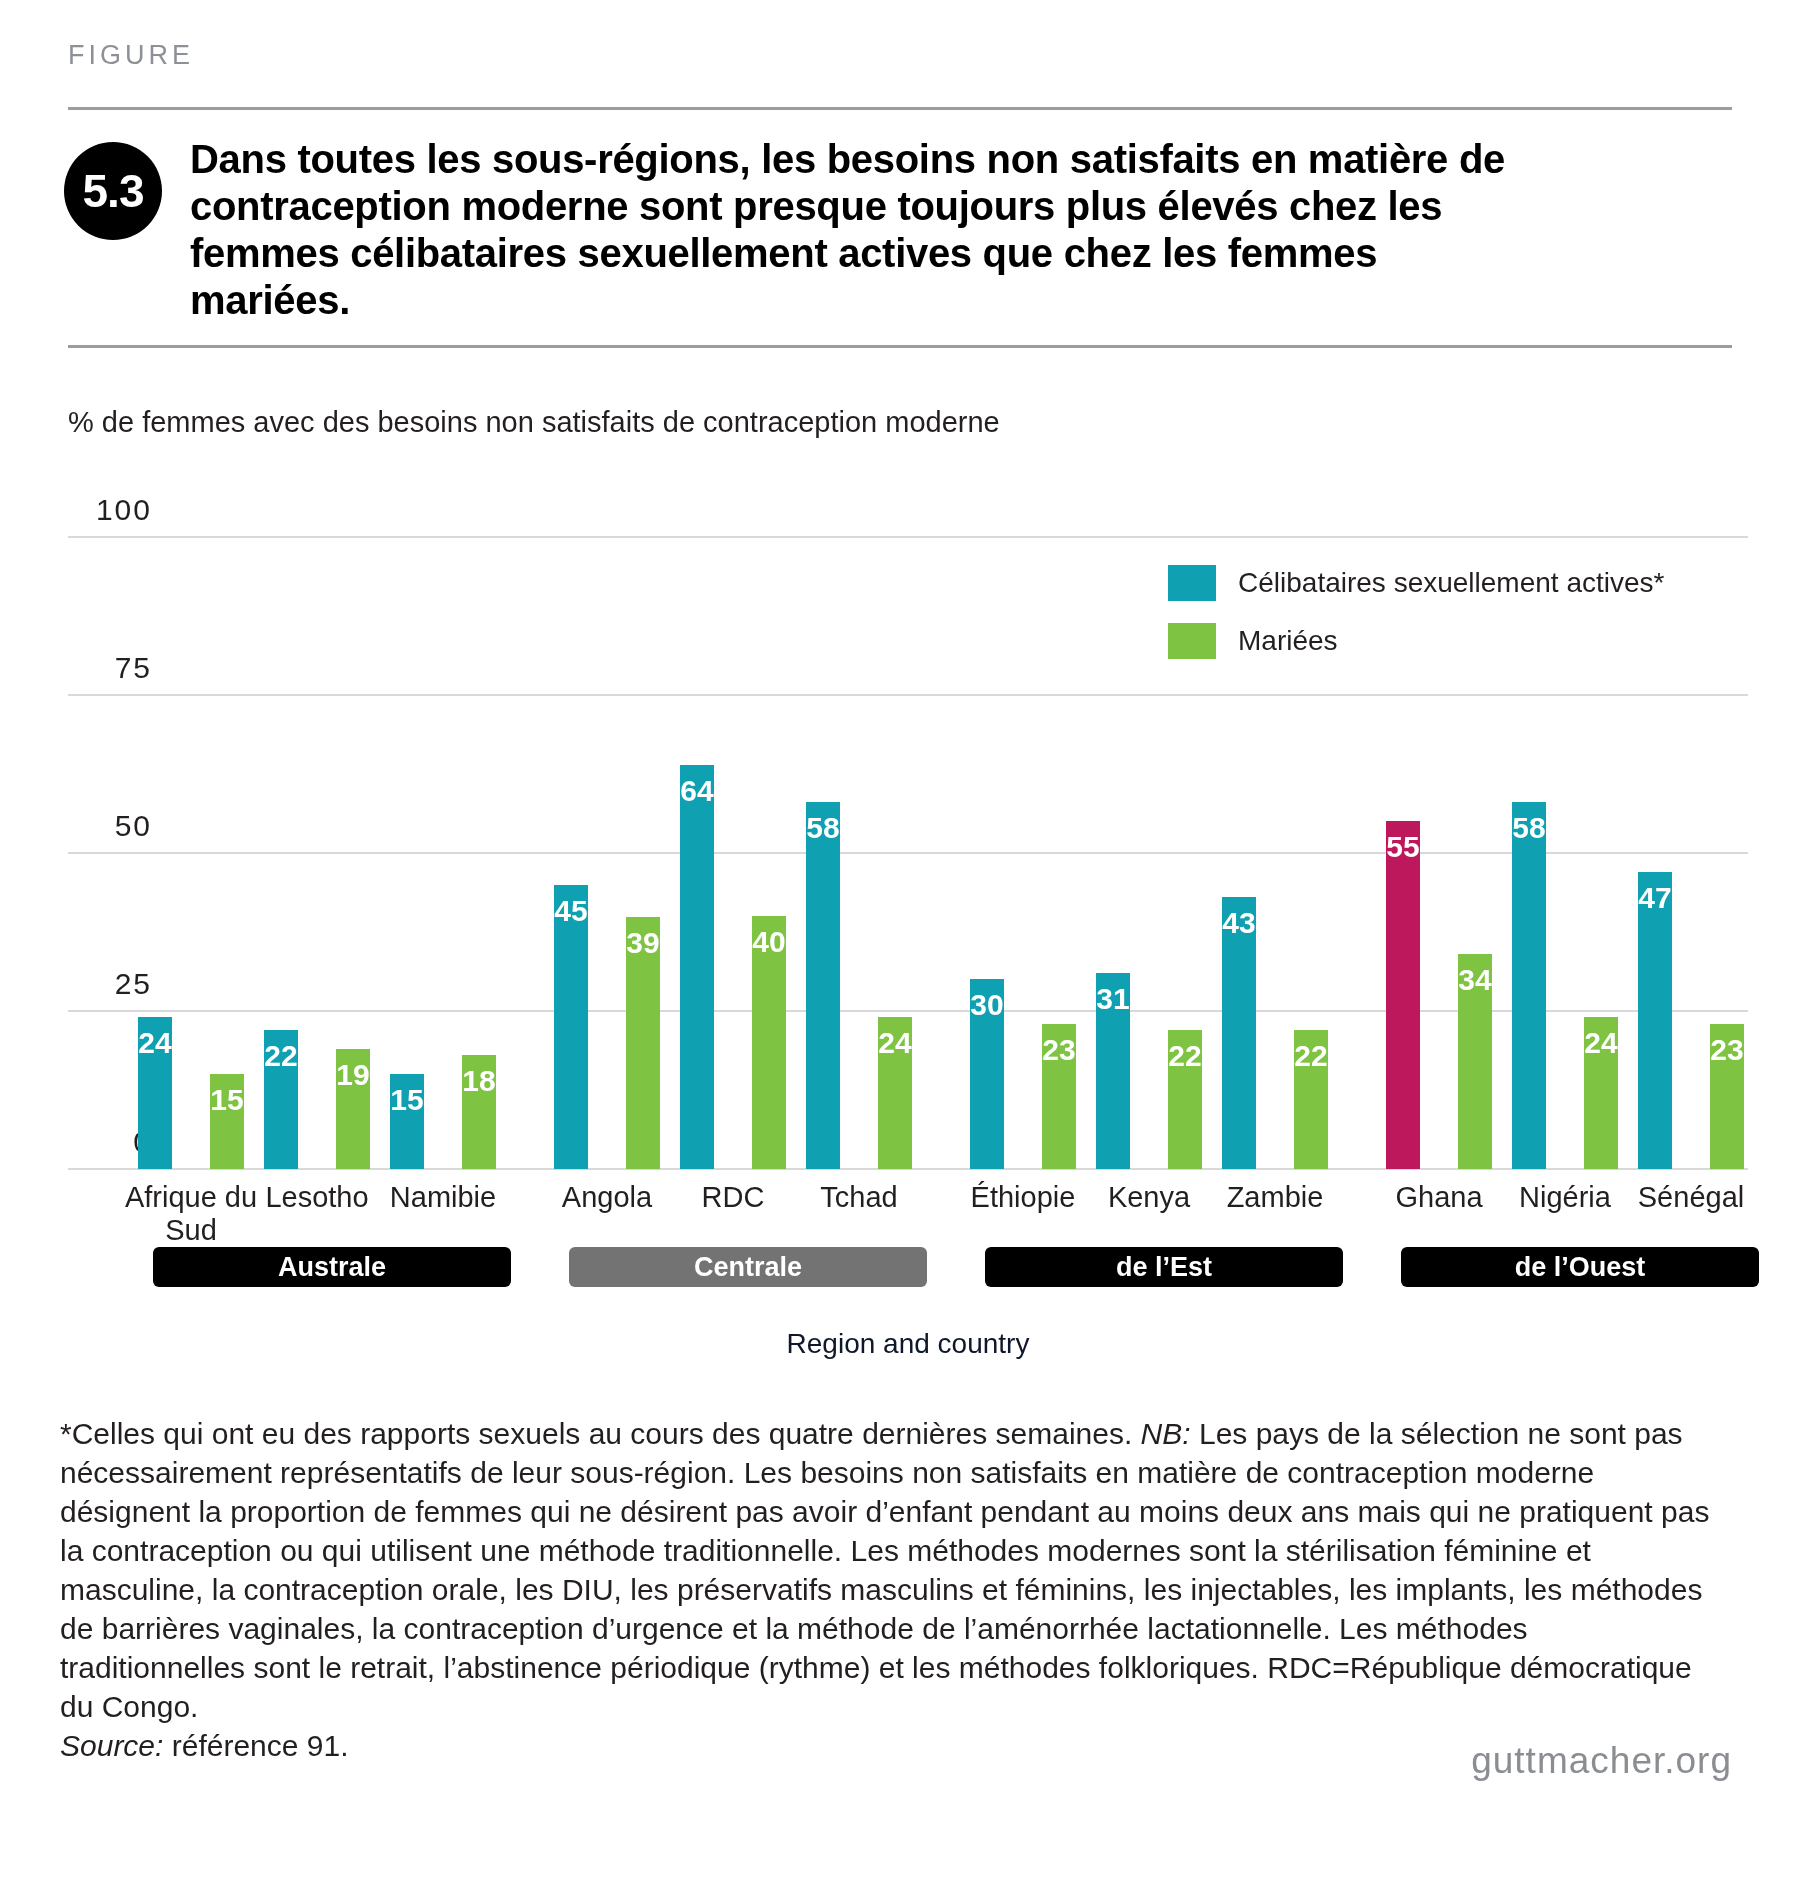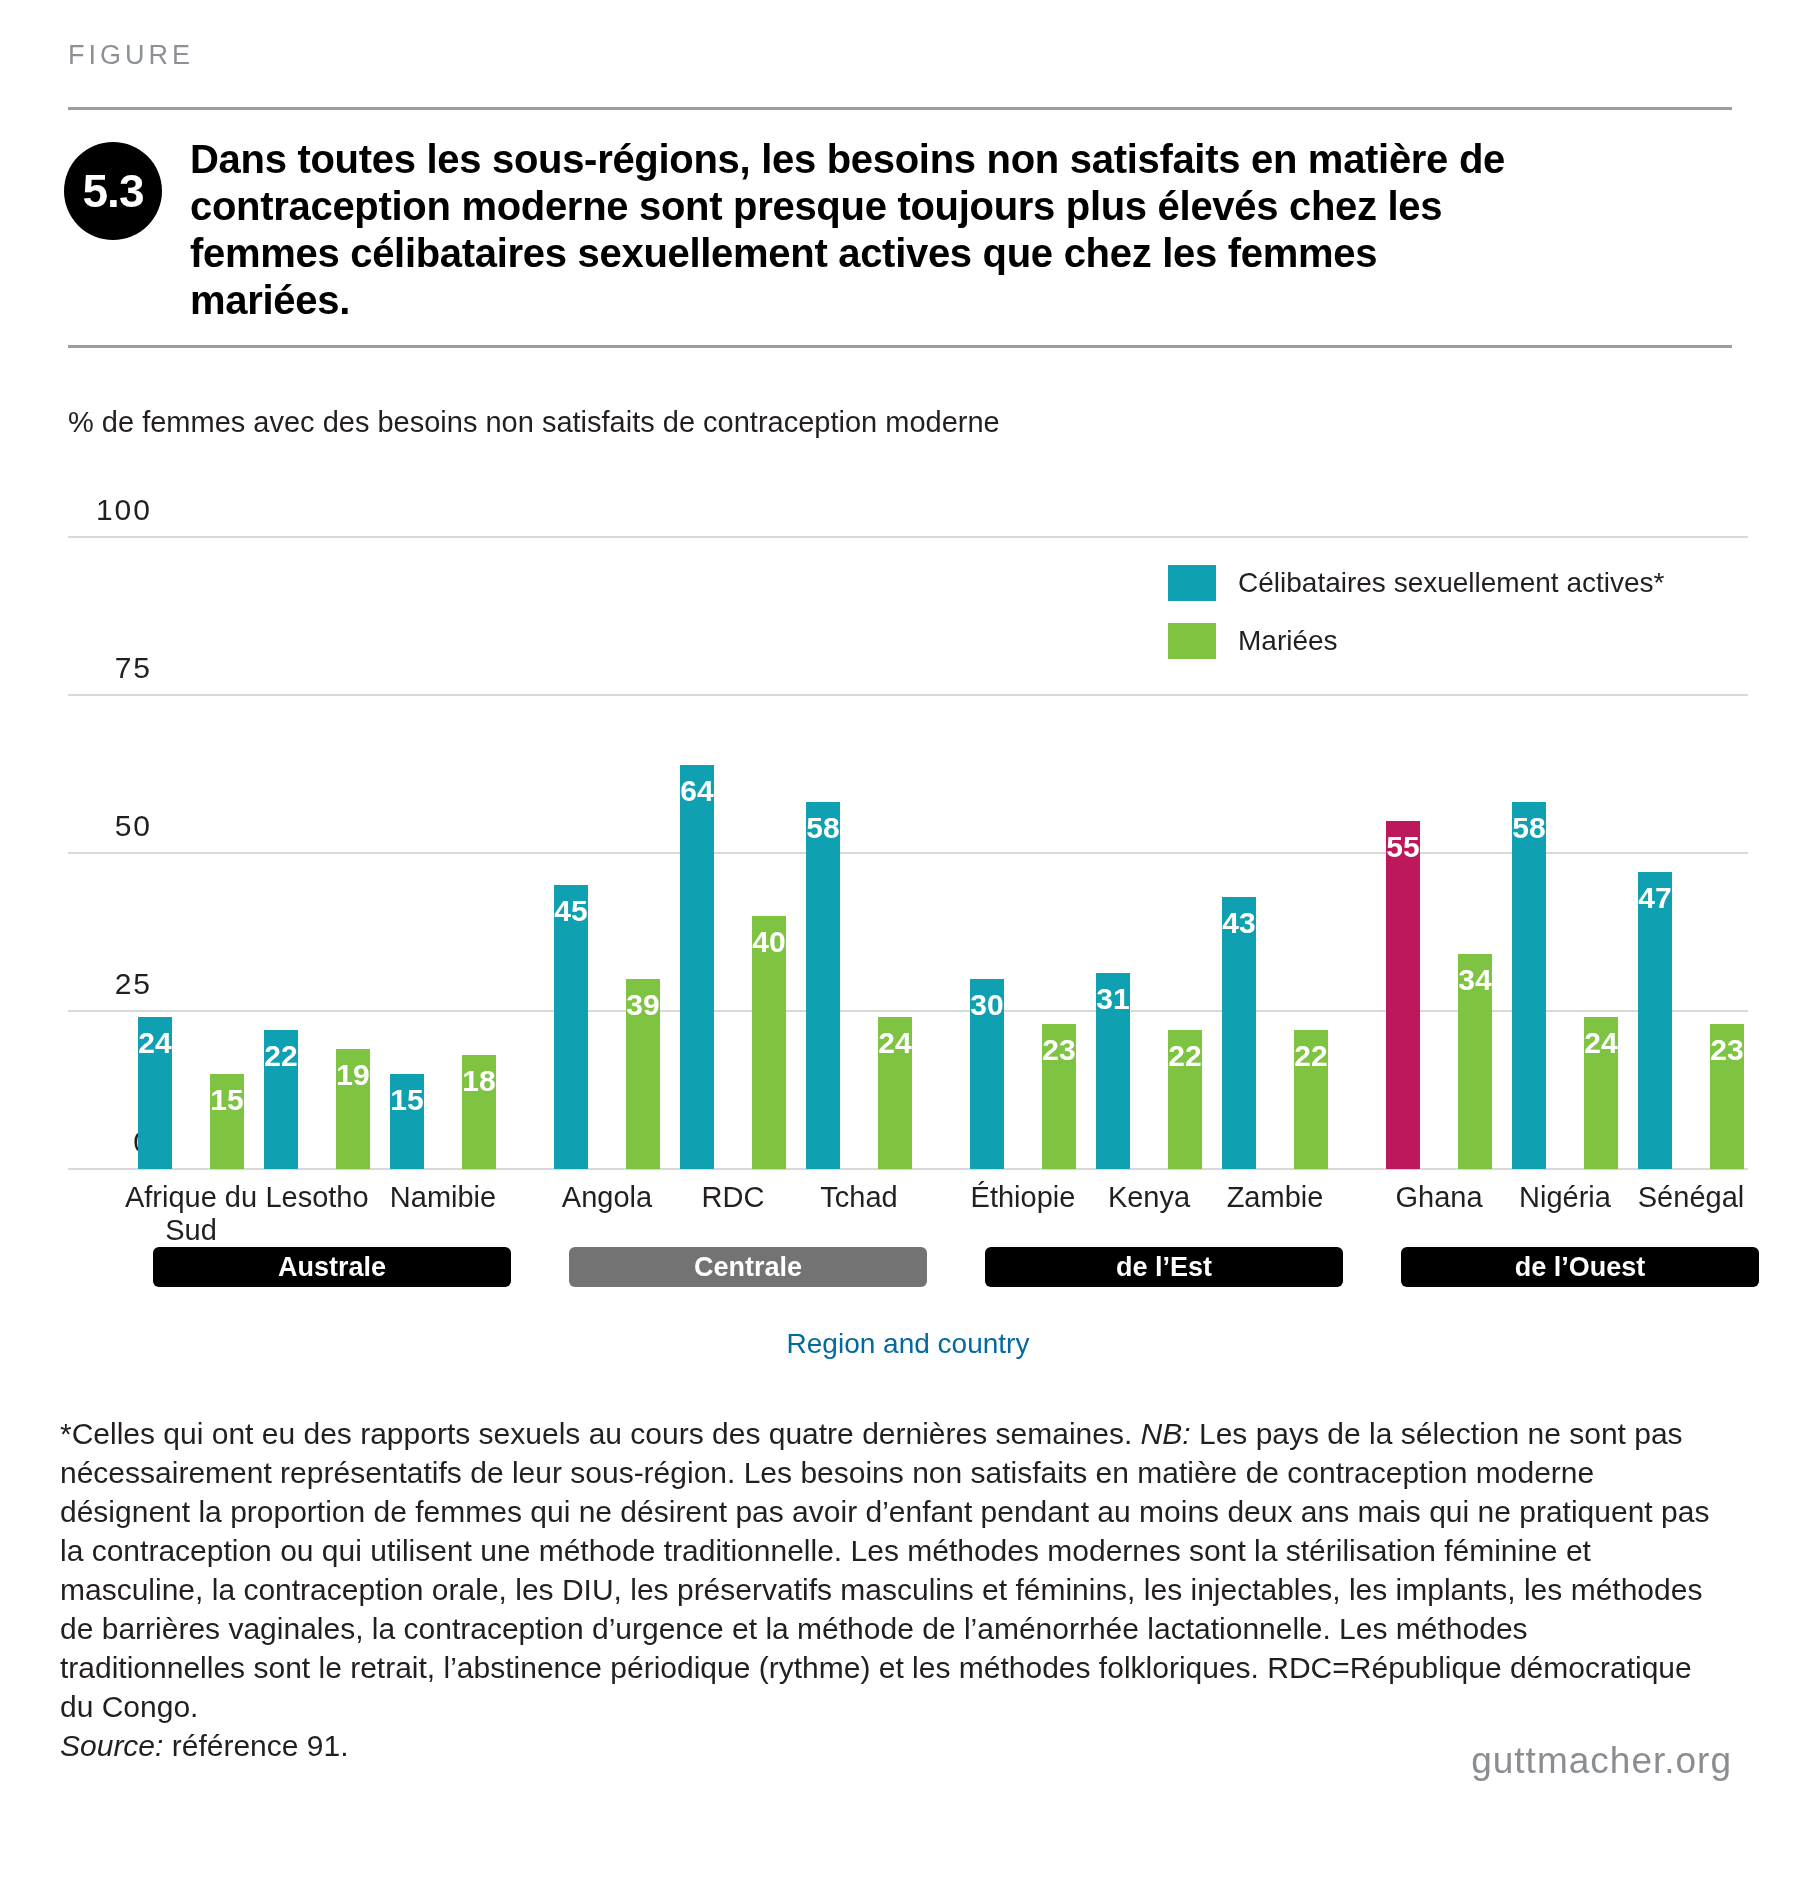--- a/index.html
+++ b/index.html
@@ -58,21 +58,21 @@
     display:flex; align-items:center; justify-content:center;border-radius:6px;
   }
 
   .legend { position:absolute; left:1168px; top:565px; }
   .legend-row { display:flex; align-items:center; margin-bottom:22px; }
   .legend-swatch { width:48px; height:36px; margin-right:22px; flex:0 0 auto; }
   .legend-text { font-size:28px; color:#231f20; }
 
   .x-axis-title {
     position:absolute; left:68px; top:1328px; width:1680px; text-align:center;
-    font-size:28px; color:#0369a1;
+    font-size:28px; color:#0f172a;
   }
 
   .footnote {
     position:absolute; left:60px; top:1414px; width:1655px;
     font-size:30px; line-height:39px; color:#231f20;
   }
   .footnote .ital { font-style:italic; }
 
   .site {
     position:absolute; right:68px; top:1740px; font-size:37px; color:#8a8d91;
@@ -140,21 +140,21 @@
             </div>
           </div>
           <div class="region-bar" style="background: rgb(0, 0, 0);">Australe</div>
         </div>
         <div class="group">
           <div class="bars">
             <div class="pair">
               <div class="bar" style="height: 284px; background: rgb(15, 160, 177);">
                 <div class="val">45</div>
               </div>
-              <div class="bar" style="height: 190px; background: rgb(126, 195, 66);">
+              <div class="bar" style="height: 252px; background: rgb(126, 195, 66);">
                 <div class="val">39</div>
               </div>
               <div class="country-label">Angola</div>
             </div>
             <div class="pair">
               <div class="bar" style="height: 404px; background: rgb(15, 160, 177);">
                 <div class="val">64</div>
               </div>
               <div class="bar" style="height: 253px; background: rgb(126, 195, 66);">
                 <div class="val">40</div>

